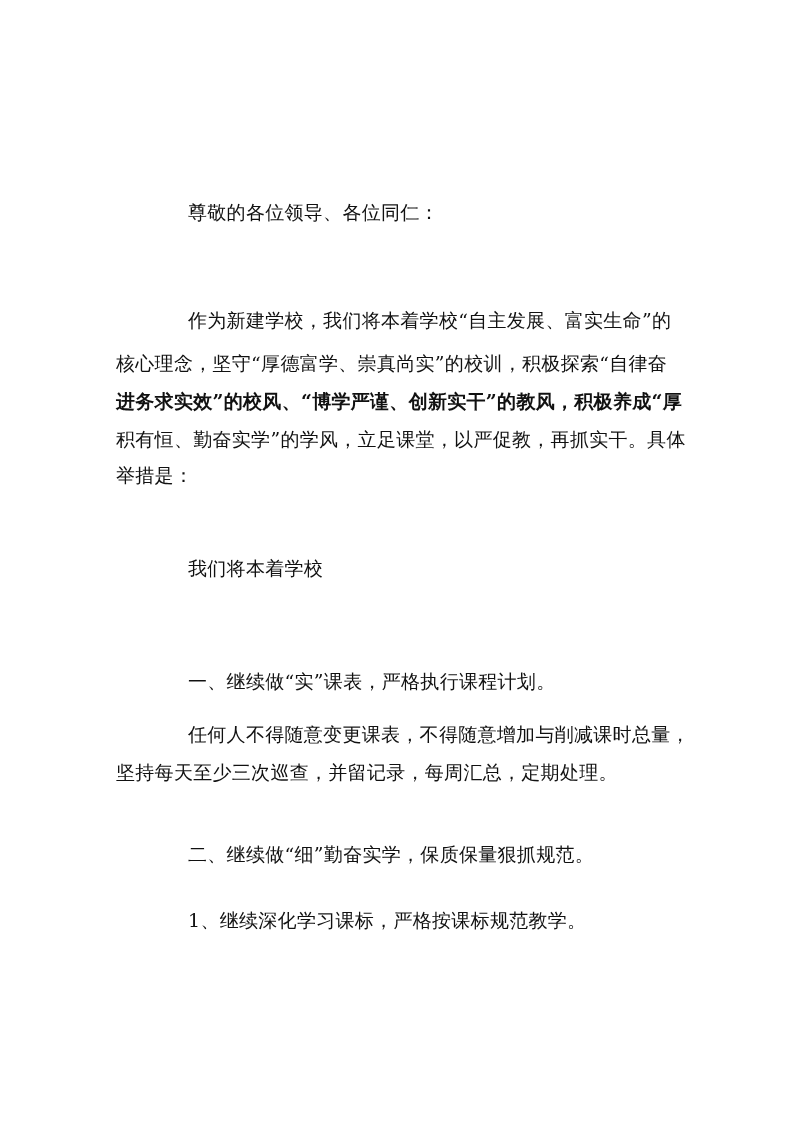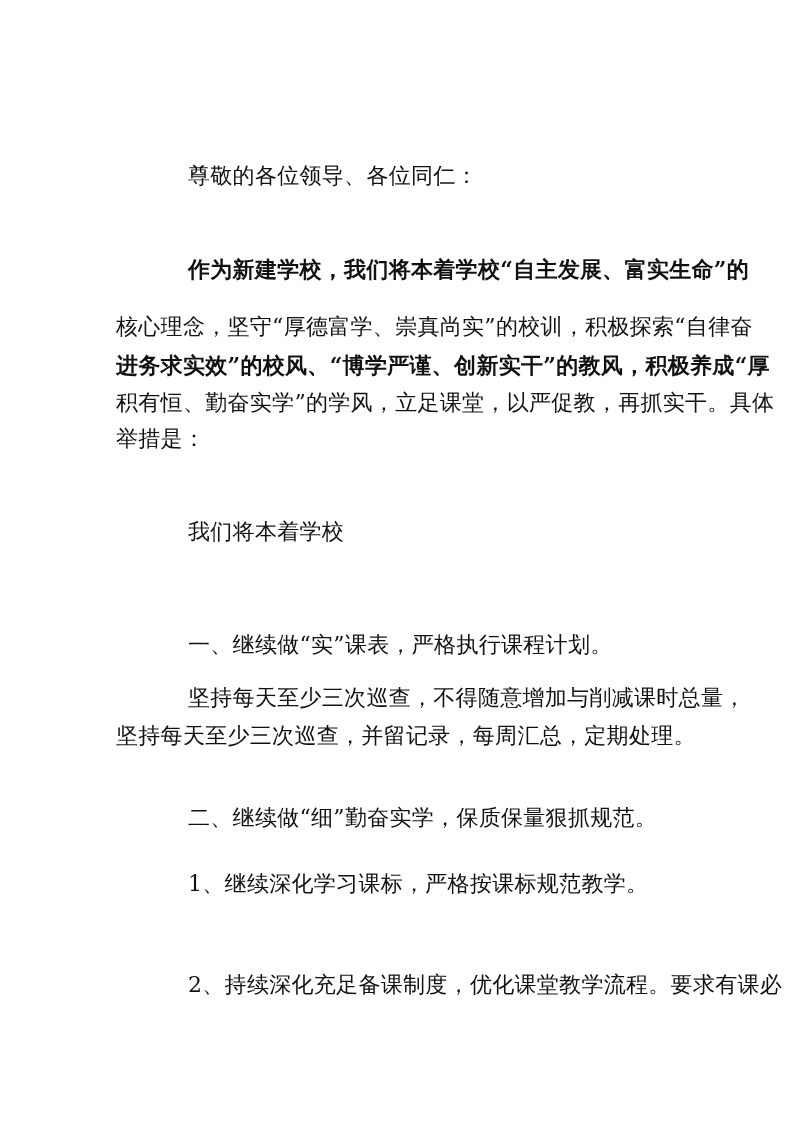--- a/index.html
+++ b/index.html
@@ -16,49 +16,49 @@
       color: #111111;
     }
     .page {
       position: absolute;
       left: 0; top: 0;
       width: 793px; height: 1122px;
       background: #ffffff;
     }
     .line {
       position: absolute;
-      font-size: 22px;
+      font-size: 19px;
       line-height: 24px;
       white-space: nowrap;
       letter-spacing: 0.3px;
+      margin-top: 36px;
     }
     .indent { left: 188px; }
     .flush { left: 116px; }
   </style>
 </head>
 <body>
 
 <div class="page">
   <div class="line indent" style="top:164px;">尊敬的各位领导、各位同仁：</div>
 
   <div>
-    <div class="line indent" style="top:257px;font-weight:bold;">作为新建学校，我们将本着学校“自主发展、富实生命”的</div>
+    <div class="line indent" style="top:272px;">作为新建学校，我们将本着学校“自主发展、富实生命”的</div>
     <div class="line flush" style="top:315px;">核心理念，坚守“厚德富学、崇真尚实”的校训，积极探索“自律奋</div>
     <div class="line flush" style="top:353px;font-weight:bold;">进务求实效”的校风、“博学严谨、创新实干”的教风，积极养成“厚</div>
     <div class="line flush" style="top:391px;">积有恒、勤奋实学”的学风，立足课堂，以严促教，再抓实干。具体</div>
     <div class="line flush" style="top:427px;">举措是：</div>
   </div>
 
   <div class="line indent" style="top:520px;">我们将本着学校</div>
 
   <div class="line indent" style="top:633px;">一、继续做“实”课表，严格执行课程计划。</div>
 
   <div>
-    <div class="line indent" style="top:686px;">坚持每天至少三次巡查，不得随意增加与削减课时总量，</div>
+    <div class="line indent" style="top:686px;">任何人不得随意变更课表，不得随意增加与削减课时总量，</div>
     <div class="line flush" style="top:724px;text-align:center;">坚持每天至少三次巡查，并留记录，每周汇总，定期处理。</div>
   </div>
 
   <div class="line indent" style="top:806px;">二、继续做“细”勤奋实学，保质保量狠抓规范。</div>
 
   <div class="line indent" style="top:872px;text-align:right;">1、继续深化学习课标，严格按课标规范教学。</div>
 
-  <div class="line indent" style="top:973px;">2、持续深化充足备课制度，优化课堂教学流程。要求有课必</div>
 </div>
 
 </body></html>

